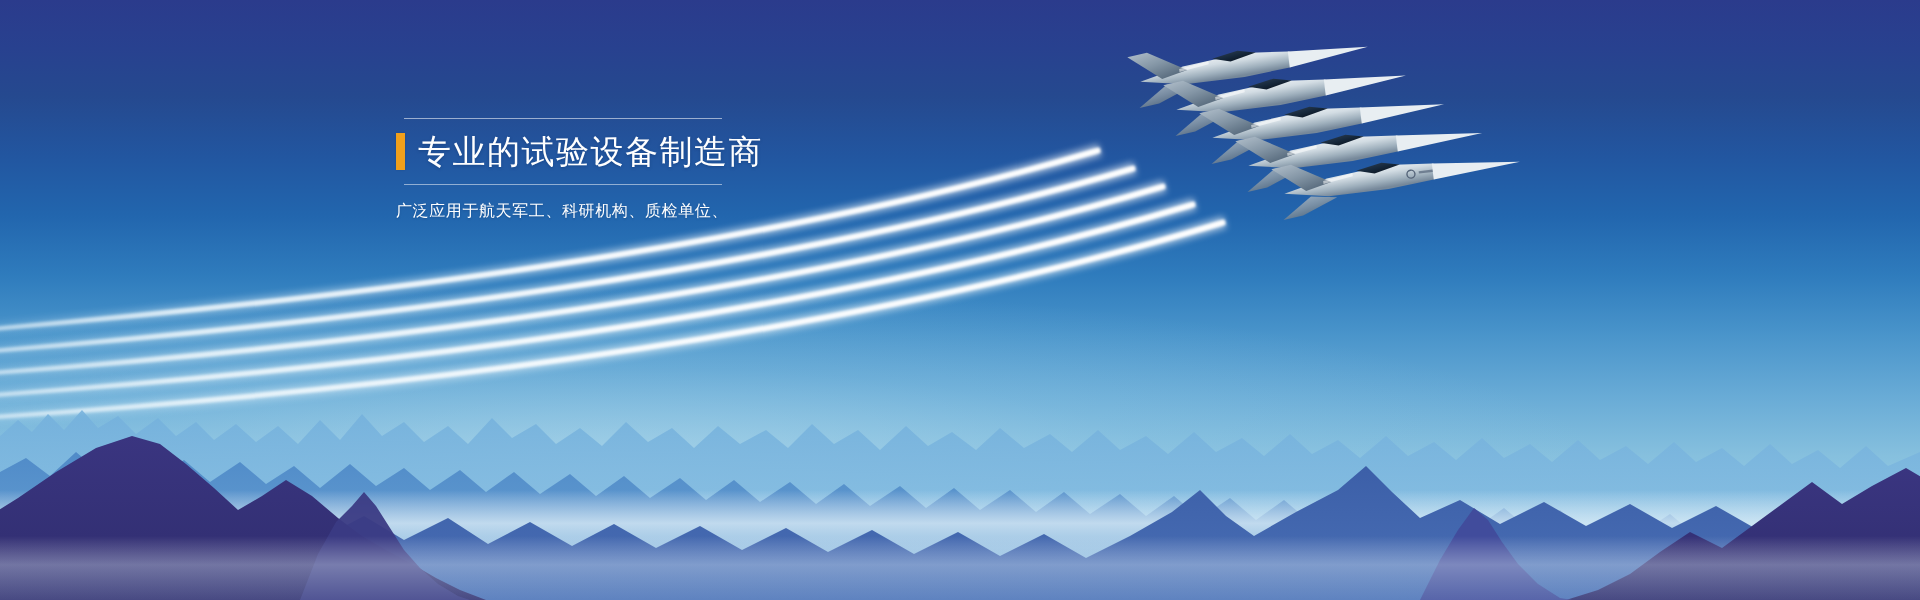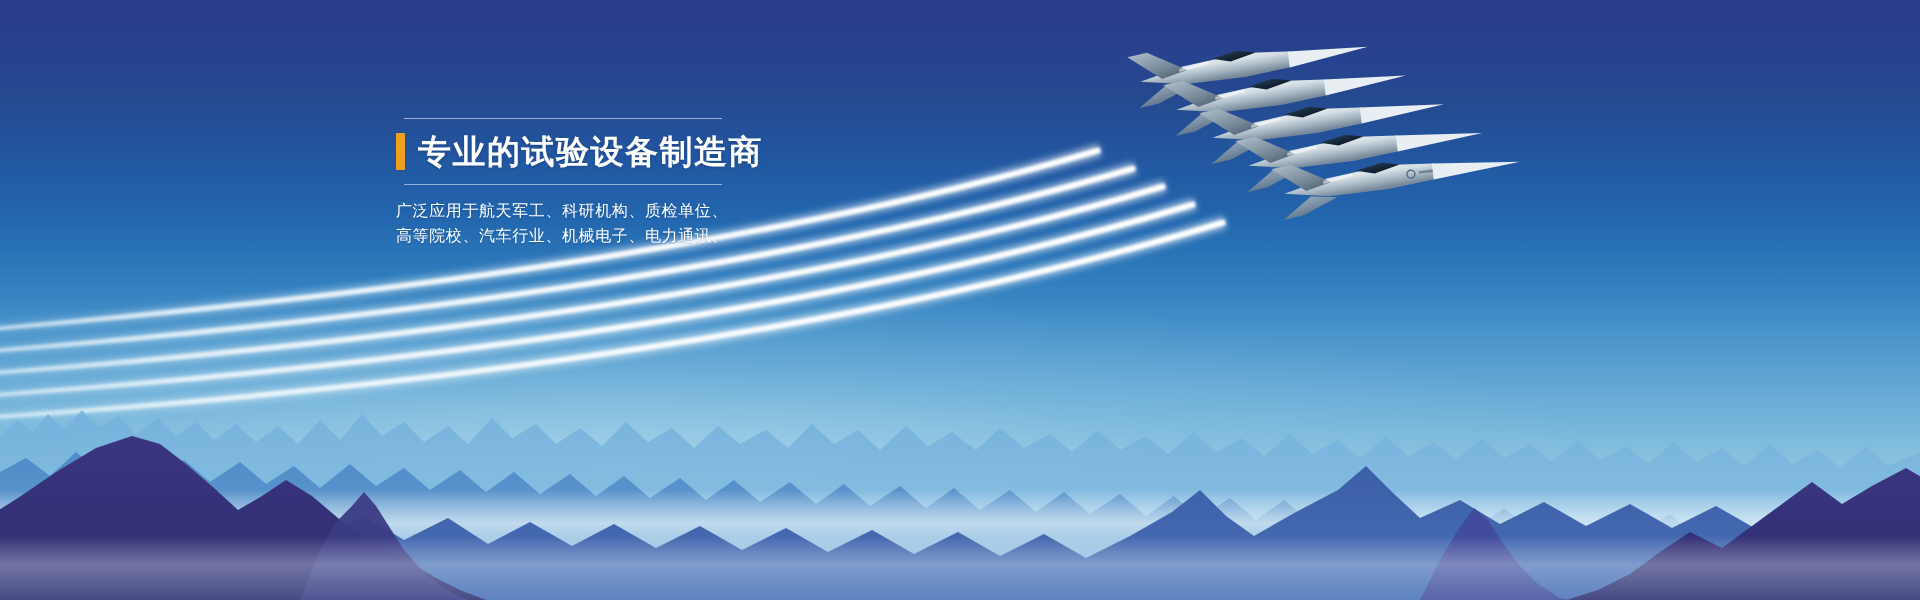--- a/index.html
+++ b/index.html
@@ -40,21 +40,21 @@
   .rule-top {
     width:318px; height:1px; background:rgba(255,255,255,.55);
     margin-left:8px; margin-bottom:14px;
   }
   .headline-row { display:flex; align-items:center; }
   .accent-bar {
     width:9px; height:37px; background:#f0a01c; flex:none; margin-right:13px;
     box-shadow:0 0 2px rgba(0,0,0,.12);
   }
   .headline {
-    color:#ffffff; font-size:33px; line-height:37px; font-weight:700;
+    color:#ffffff; font-size:33px; line-height:37px; font-weight:400;
     letter-spacing:1.5px; white-space:nowrap;
     text-shadow:0 1px 3px rgba(10,40,90,.35);
     text-align:center;
   }
   .rule-bottom {
     width:318px; height:1px; background:rgba(255,255,255,.5);
     margin-left:8px; margin-top:14px; margin-bottom:13px;
   }
   .subline {
     color:#ffffff; font-size:16px; line-height:25px; font-weight:400;
@@ -282,16 +282,15 @@
     <div class="rule-top"></div>
 
     <div class="headline-row">
       <span class="accent-bar"></span>
       <h1 class="headline">专业的试验设备制造商</h1>
     </div>
 
     <div class="rule-bottom"></div>
 
     <p class="subline">广泛应用于航天军工、科研机构、质检单位、</p>
-    <p class="subline">高等院校、汽车行业、机械电子、电力通讯、</p>
   </div>
 
 </div>
 
 </body></html>

